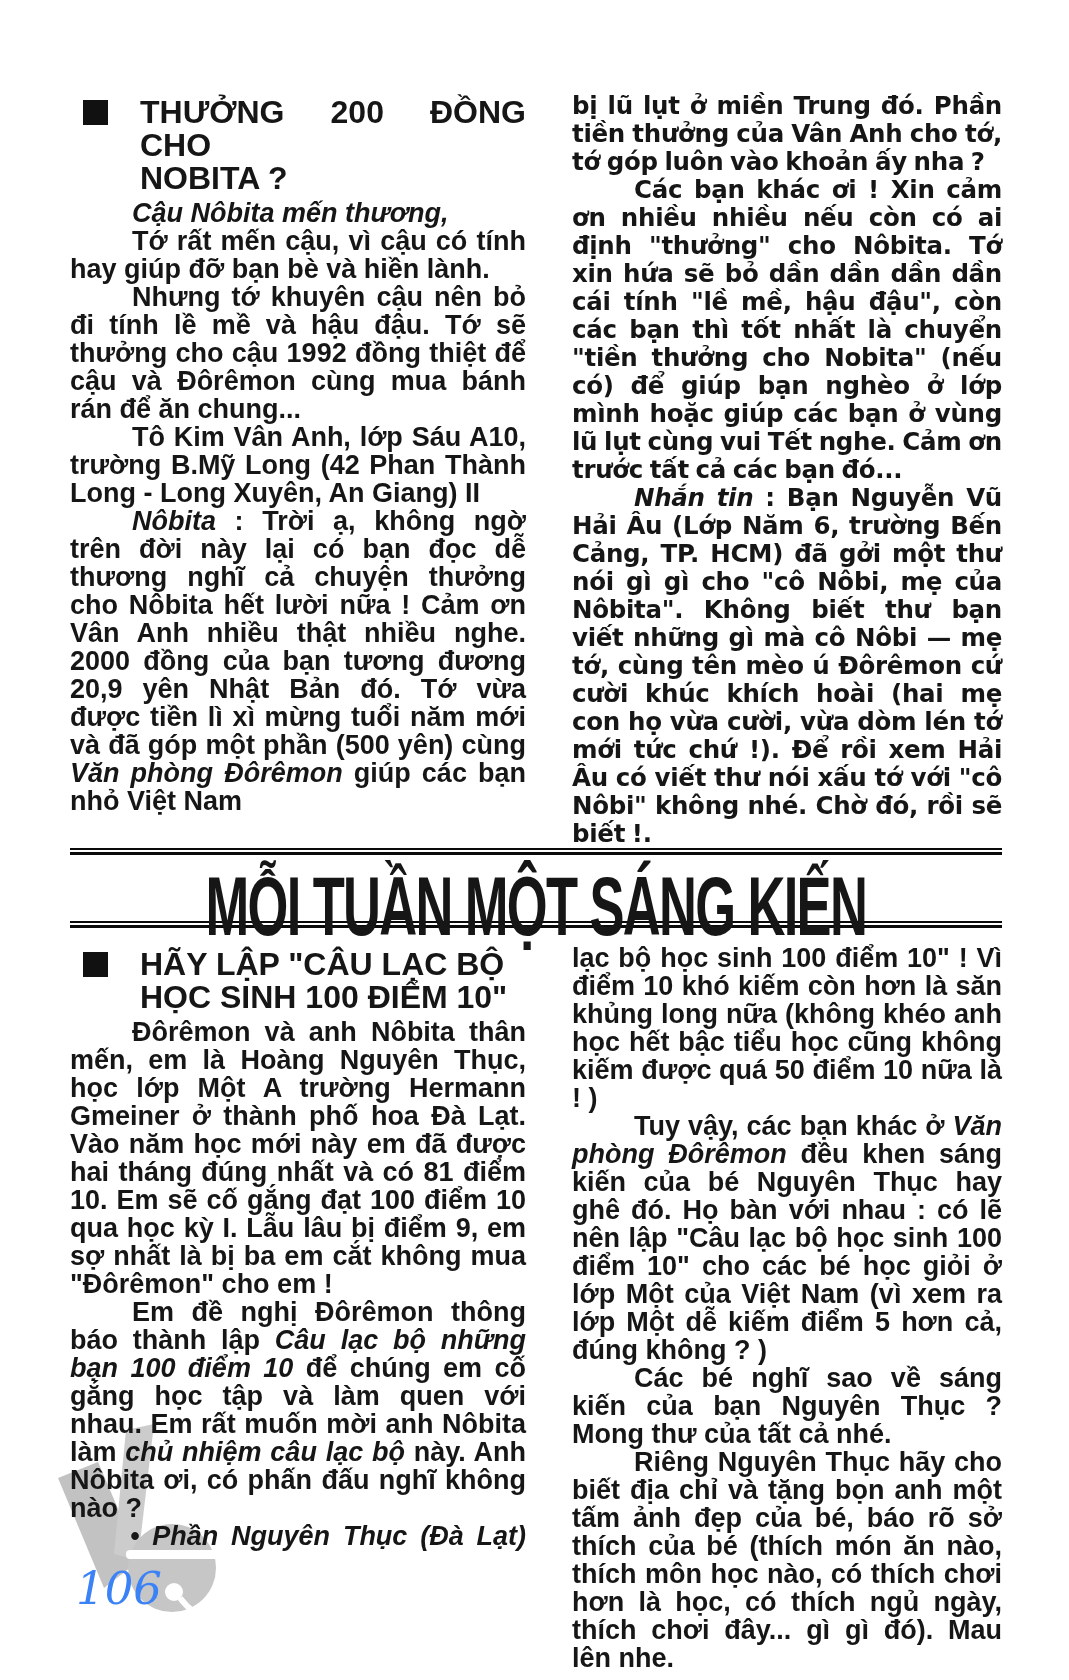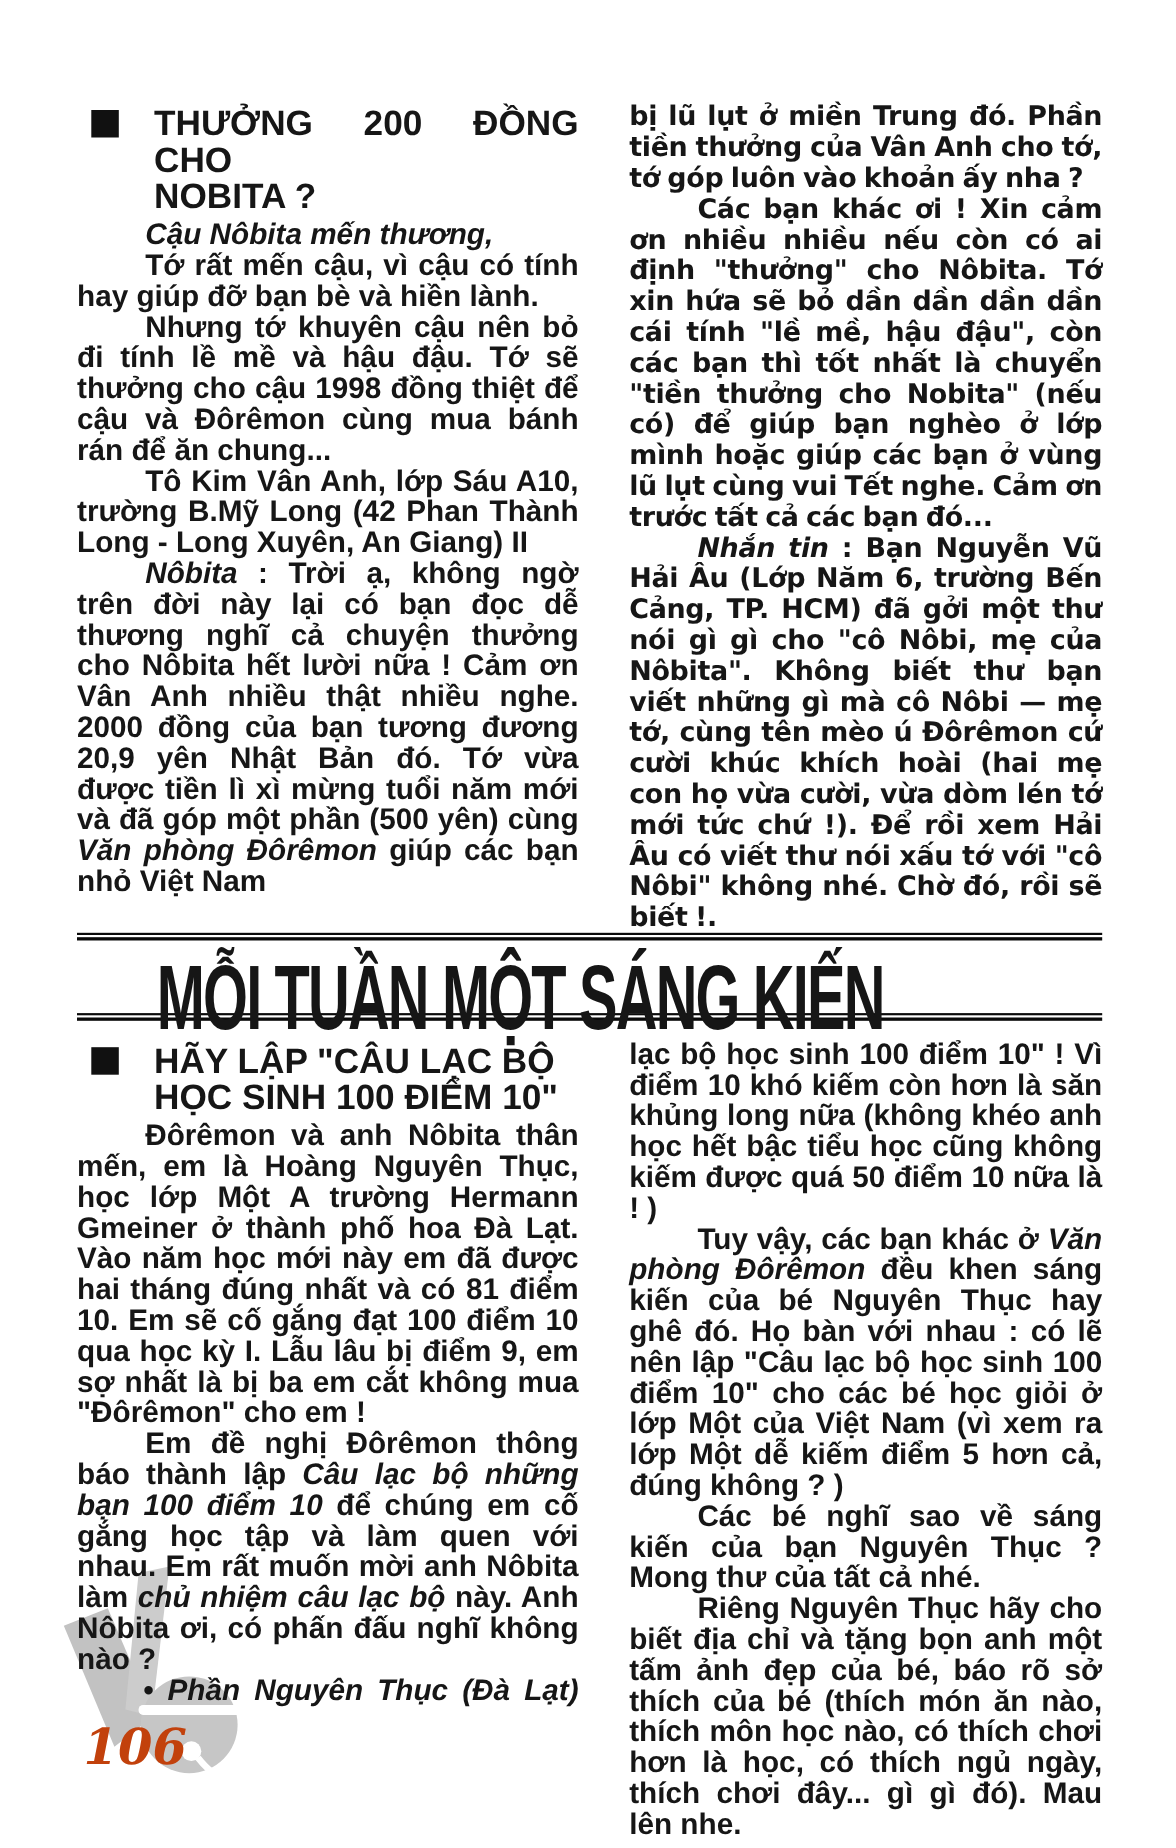--- a/index.html
+++ b/index.html
@@ -68,43 +68,44 @@
   }
 
   .banner { margin-top: 0; }
   .xrule {
     height: 2px;
     border-top: 2px solid #0a0a0a;
     border-bottom: 3px solid #0a0a0a;
   }
   .banner-title-wrap {
     height: 64px;
+    text-align: center;
     overflow: visible;
     margin: 1px 0 1px 0;
   }
   .banner-title {
     display: inline-block;
     font-weight: bold;
     font-size: 64px;
     letter-spacing: -2px;
     white-space: nowrap;
     transform: scale(0.82, 1.3);
     transform-origin: center 60%;
     padding-top: 14px;
   }
   .sec2 { margin-top: 16px; }
 
   .page-number {
     position: absolute;
     left: 76px; top: 1562px;
     font-family: "DejaVu Serif", serif;
     font-style: italic;
-    font-weight: bold;
+    font-weight: normal;
     font-size: 45px;
-    color: #c2410c;
+    color: #3b82f6;
     z-index: 2;
   }
   .watermark {
     position: absolute;
     left: 34px; top: 1420px;
     z-index: 0;
   }
 </style>
 </head>
 <body>
@@ -123,21 +124,21 @@
   <div class="cols sec1-cols">
     <div class="col-left">
       <div class="heading">
         <span class="sq"></span>
         <div class="hl1-justify">THƯỞNG 200 ĐỒNG CHO</div>
         <div>NOBITA ?</div>
       </div>
       <div>
           <p class="indent"><span class="it">Cậu Nôbita mến thương,</span></p>
           <p class="indent"><span>Tớ rất mến cậu, vì cậu có tính hay giúp đỡ bạn bè và hiền lành.</span></p>
-          <p class="indent"><span>Nhưng tớ khuyên cậu nên bỏ đi tính lề mề và hậu đậu. Tớ sẽ thưởng cho cậu 1998 đồng thiệt để cậu và Đôrêmon cùng mua bánh rán để ăn chung...</span></p>
+          <p class="indent"><span>Nhưng tớ khuyên cậu nên bỏ đi tính lề mề và hậu đậu. Tớ sẽ thưởng cho cậu 1992 đồng thiệt để cậu và Đôrêmon cùng mua bánh rán để ăn chung...</span></p>
           <p class="indent"><span>Tô Kim Vân Anh, lớp Sáu A10, trường B.Mỹ Long (42 Phan Thành Long - Long Xuyên, An Giang) II</span></p>
           <p class="indent"><span class="it">Nôbita</span><span> : Trời ạ, không ngờ trên đời này lại có bạn đọc dễ thương nghĩ cả chuyện thưởng cho Nôbita hết lười nữa ! Cảm ơn Vân Anh nhiều thật nhiều nghe. 2000 đồng của bạn tương đương 20,9 yên Nhật Bản đó. Tớ vừa được tiền lì xì mừng tuổi năm mới và đã góp một phần (500 yên) cùng </span><span class="it">Văn phòng Đôrêmon</span><span> giúp các bạn nhỏ Việt Nam</span></p>
         </div>
     </div>
     <div class="col-right font-alt">
       <div>
           <p><span>bị lũ lụt ở miền Trung đó. Phần tiền thưởng của Vân Anh cho tớ, tớ góp luôn vào khoản ấy nha ?</span></p>
           <p class="indent"><span>Các bạn khác ơi ! Xin cảm ơn nhiều nhiều nếu còn có ai định "thưởng" cho Nôbita. Tớ xin hứa sẽ bỏ dần dần dần dần cái tính "lề mề, hậu đậu", còn các bạn thì tốt nhất là chuyển "tiền thưởng cho Nobita" (nếu có) để giúp bạn nghèo ở lớp mình hoặc giúp các bạn ở vùng lũ lụt cùng vui Tết nghe. Cảm ơn trước tất cả các bạn đó...</span></p>
           <p class="indent"><span class="it">Nhắn tin</span><span> : Bạn Nguyễn Vũ Hải Âu (Lớp Năm 6, trường Bến Cảng, TP. HCM) đã gởi một thư nói gì gì cho "cô Nôbi, mẹ của Nôbita". Không biết thư bạn viết những gì mà cô Nôbi — mẹ tớ, cùng tên mèo ú Đôrêmon cứ cười khúc khích hoài (hai mẹ con họ vừa cười, vừa dòm lén tớ mới tức chứ !). Để rồi xem Hải Âu có viết thư nói xấu tớ với "cô Nôbi" không nhé. Chờ đó, rồi sẽ biết !.</span></p>
         </div>

